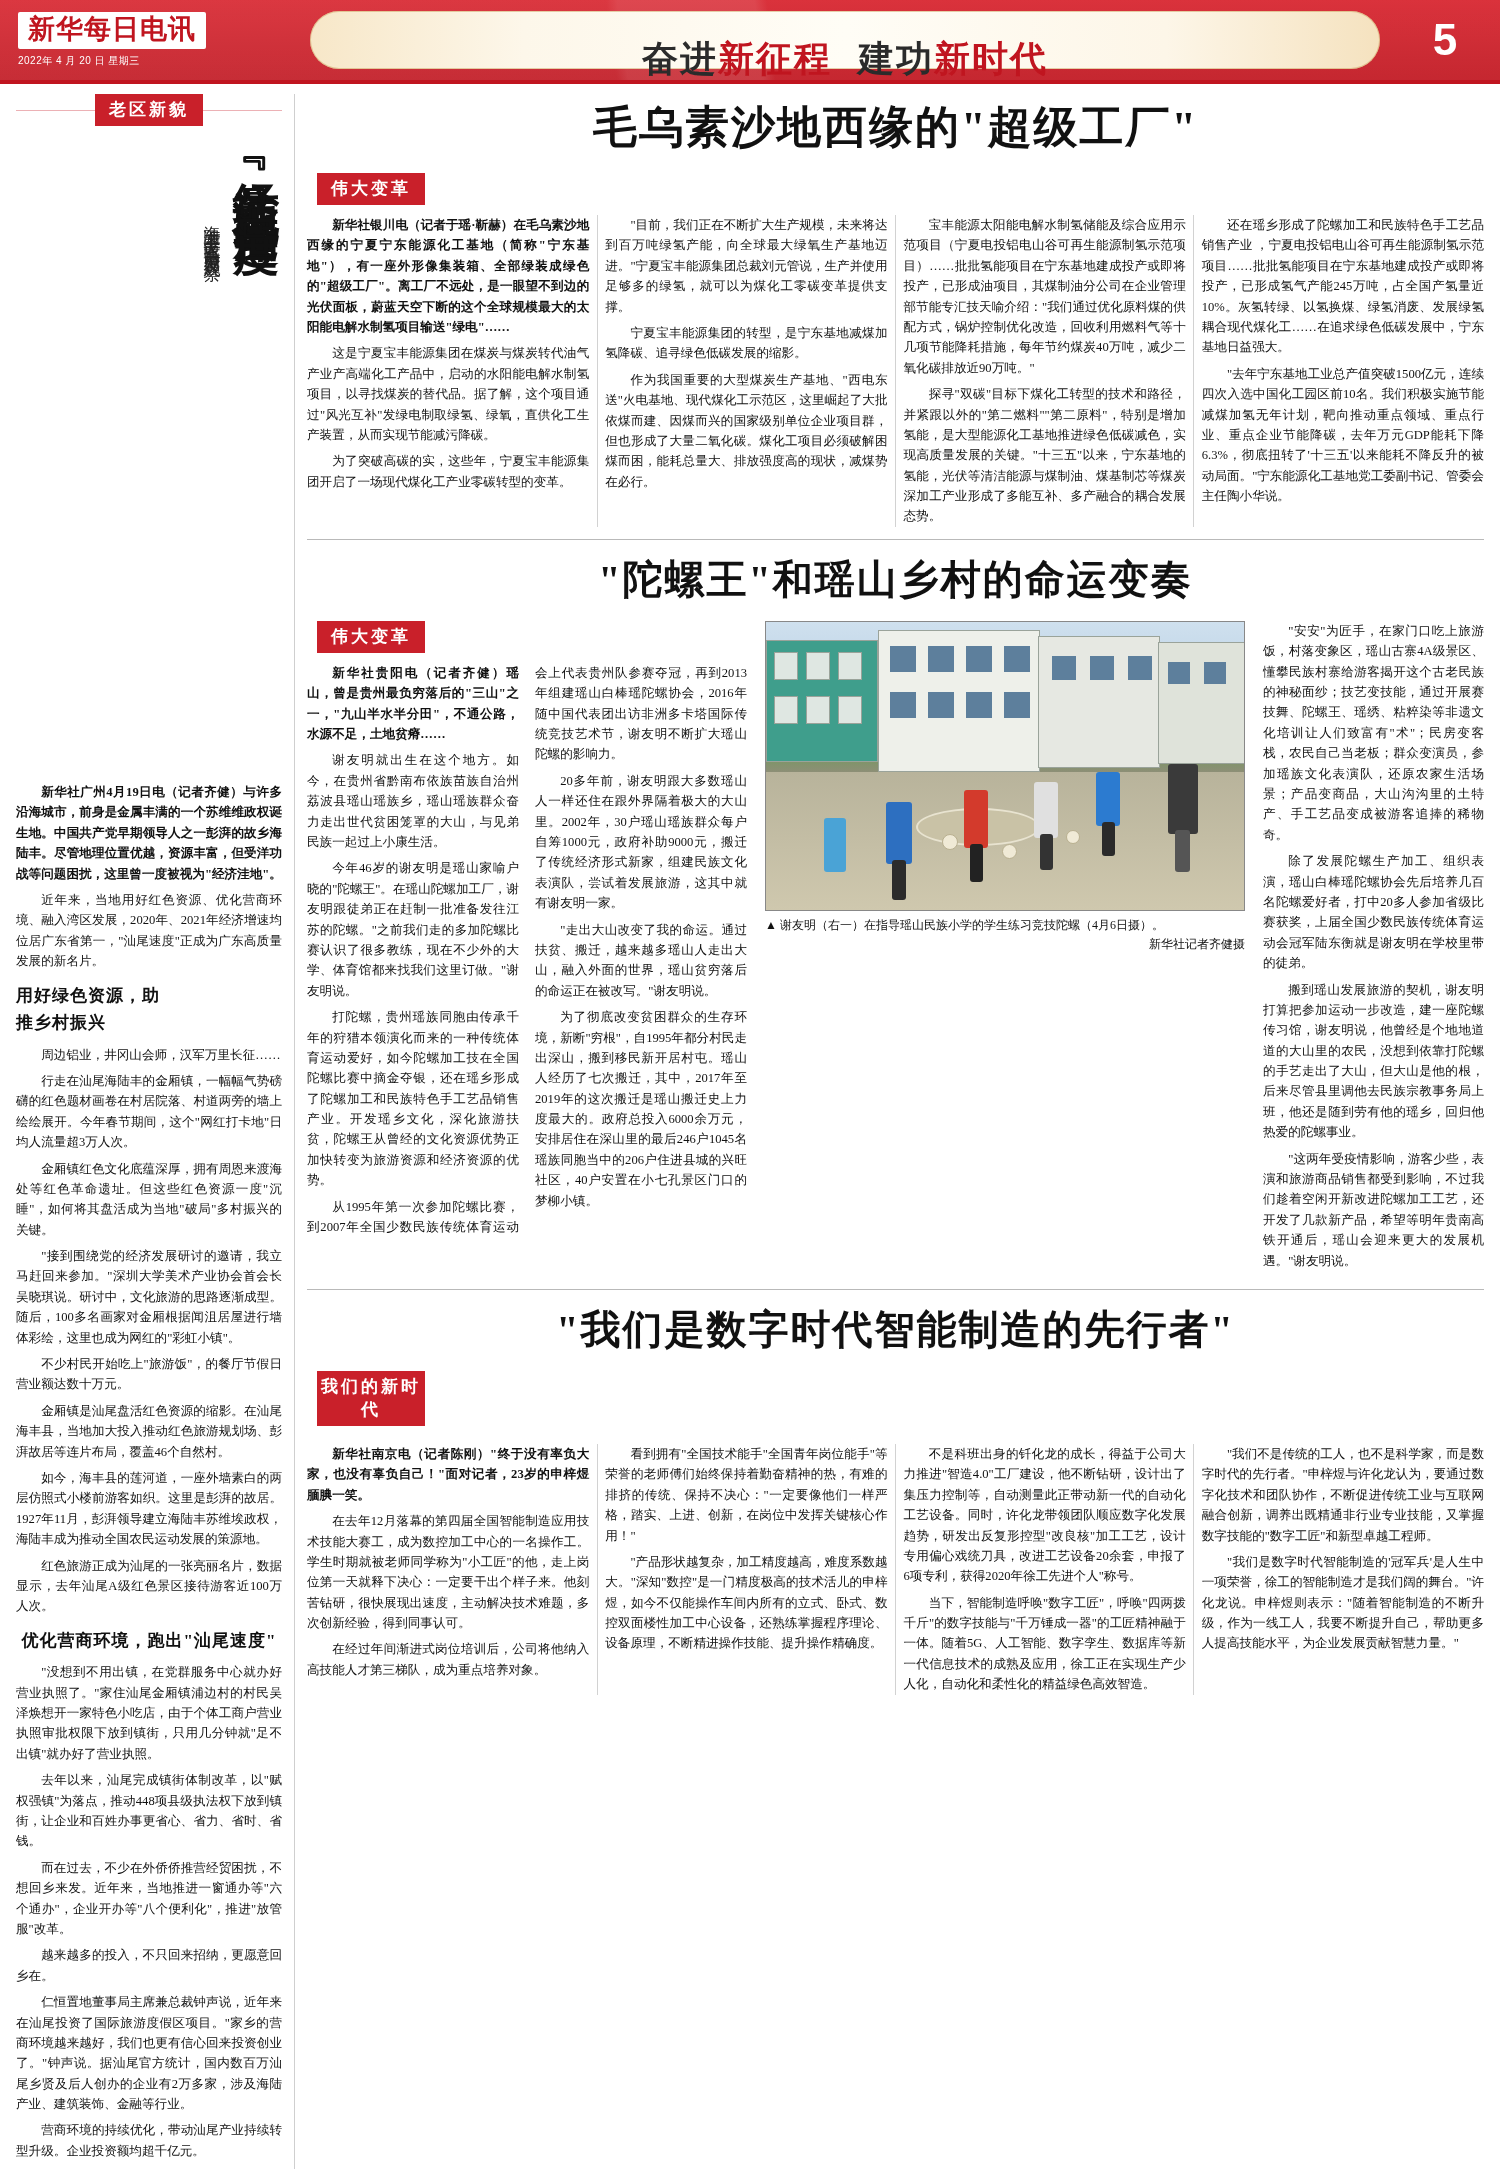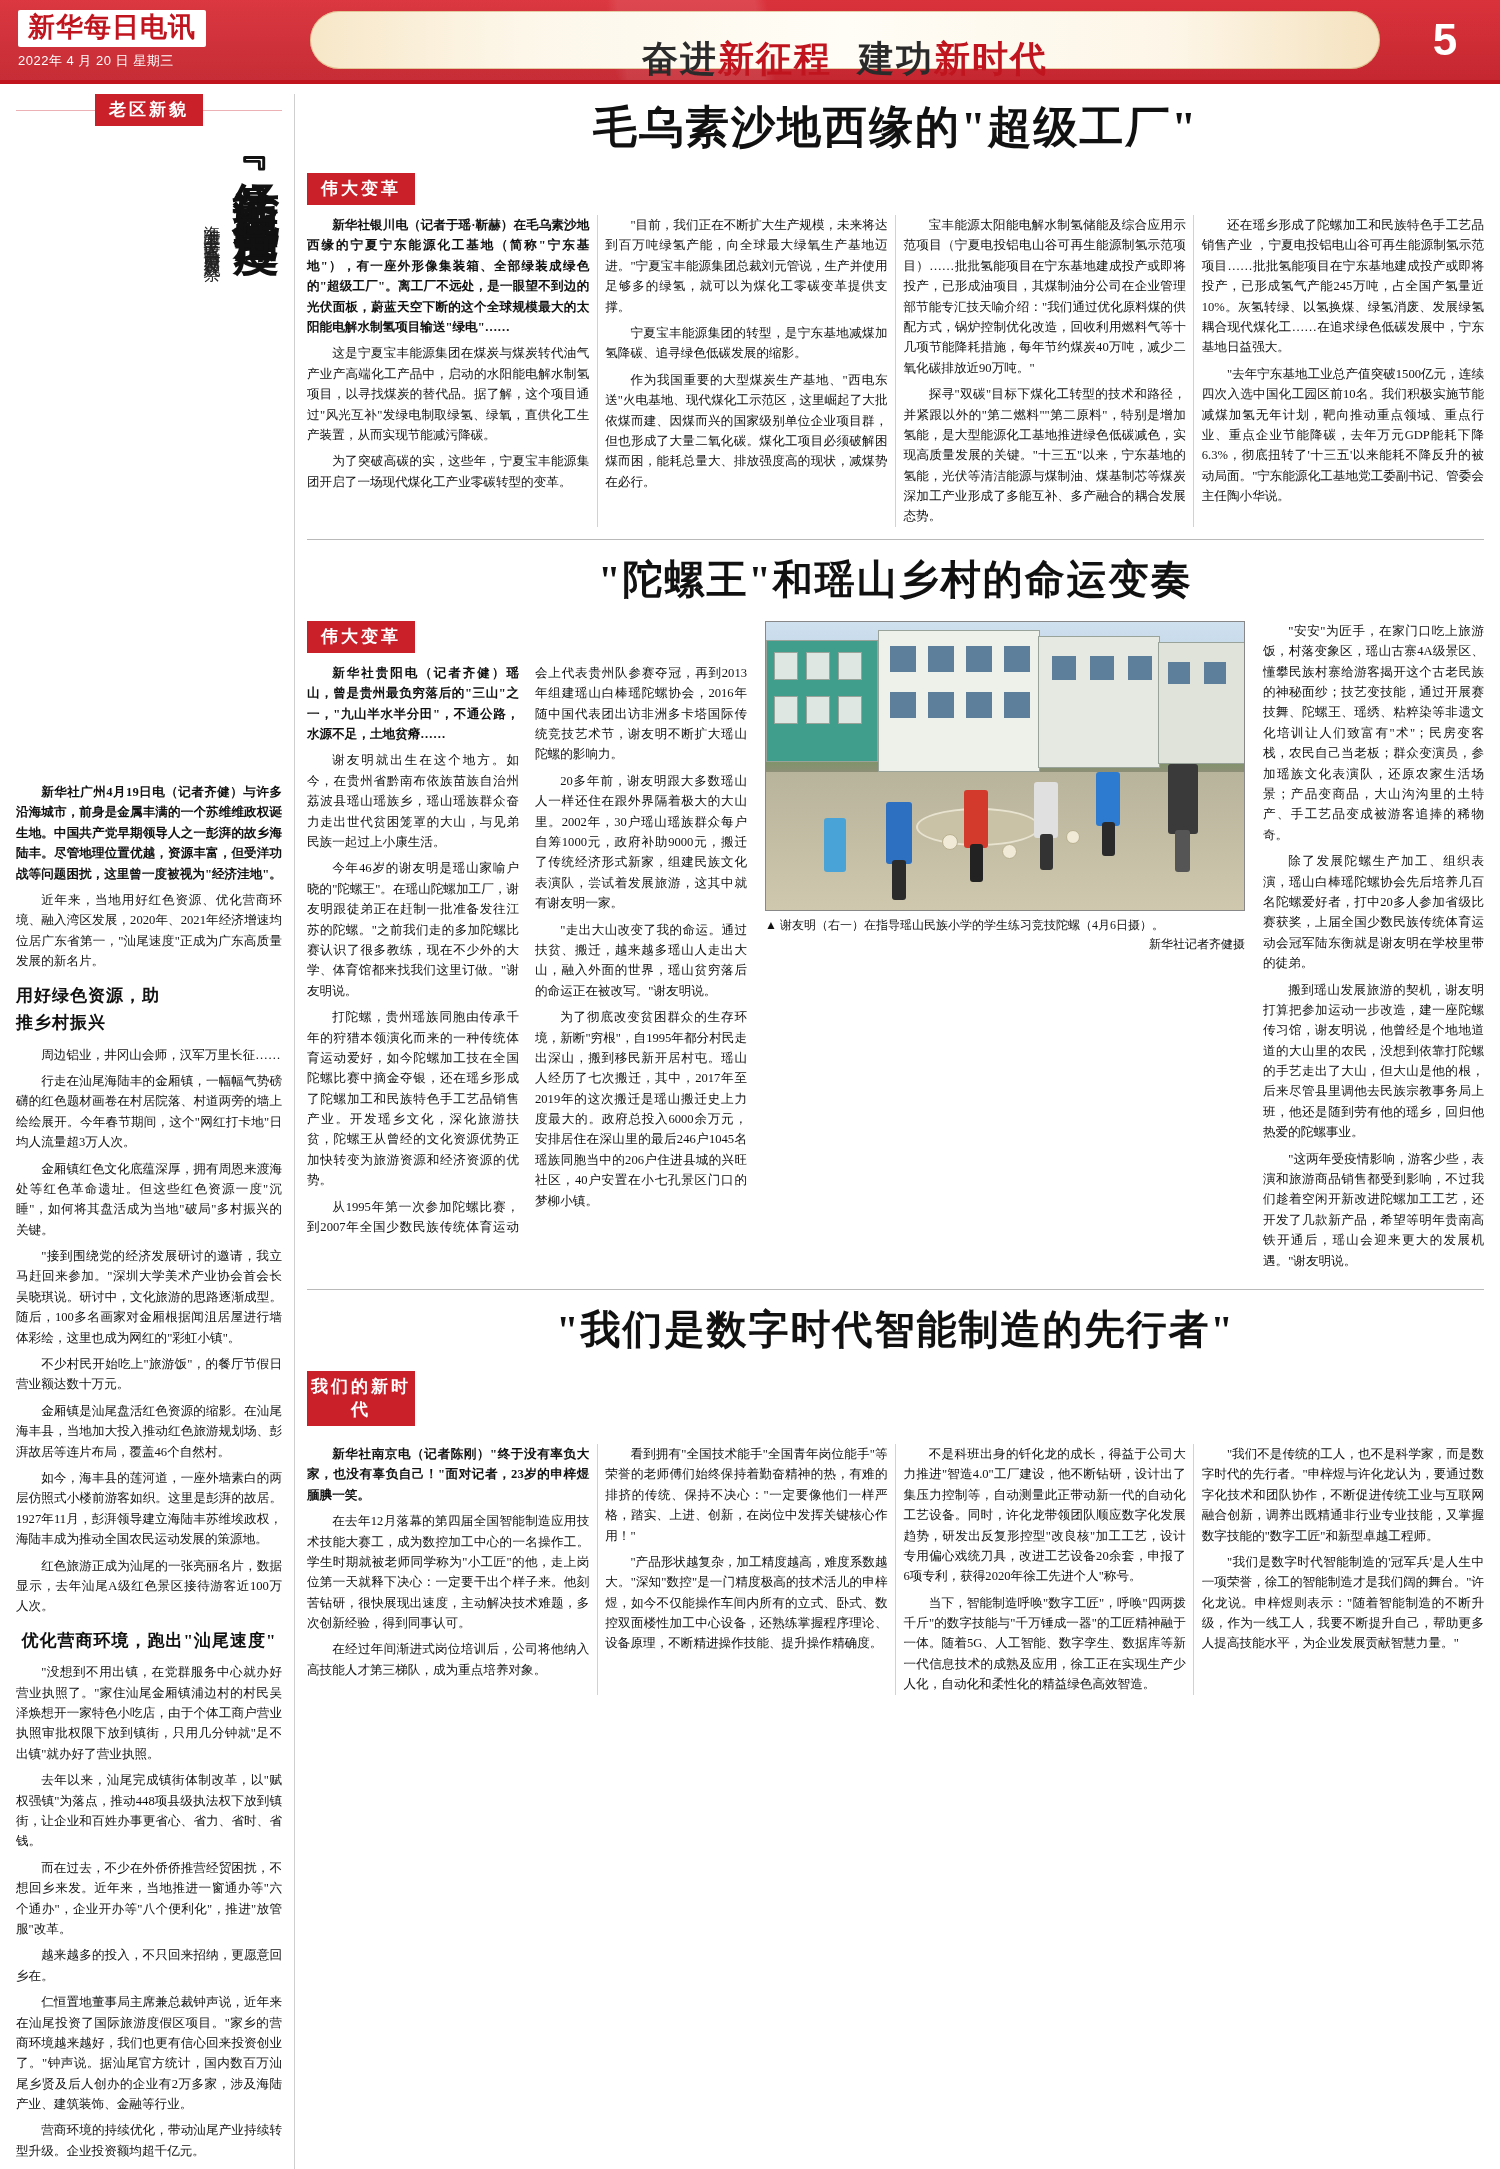--- a/index.html
+++ b/index.html
@@ -33,21 +33,21 @@
     display:inline-block;
     background:#fff;color:#c0151f;
     font-family:"Liberation Serif",serif;
     font-weight:bold;font-size:27px;
     letter-spacing:1px;
     padding:2px 10px 4px 10px;
     border-radius:2px;
     line-height:1.15;
   }
   .mh-date{
-    margin-top:5px;color:#fff;font-size:13px;letter-spacing:.5px;
+    margin-top:5px;color:#fff;font-size:10px;letter-spacing:.5px;
     font-family:"Liberation Sans",sans-serif;
   }
   .mh-center{
     position:relative;z-index:2;
     flex:1;height:58px;margin:0 10px;
     background:linear-gradient(90deg,#f7e7c8 0%,#fdf7ea 20%,#fffdf6 50%,#fdf6e8 80%,#f5e2bf 100%);
     border-radius:29px;
     display:flex;align-items:center;justify-content:center;
     box-shadow:inset 0 0 0 1px rgba(200,150,80,.45);
   }
@@ -78,21 +78,21 @@
   .vline{width:1px;background:#cfcfcf;flex:none;}
 
   
   .tag{
     display:block;width:108px;margin:0 auto 10px auto;
     background:#c9202a;color:#fff;text-align:center;
     font-size:17px;font-weight:bold;letter-spacing:3px;
     padding:4px 0 5px 0;
     position:relative;
   }
-  .tag.left{margin-left:0;}
+  .tag.left{margin-left:10px;}
   .tag-wrap{position:relative;margin-bottom:10px;}
   .tag-wrap:before{
     content:"";position:absolute;left:0;right:0;top:50%;height:1px;background:#c9202a;opacity:.35;
   }
   .tag-wrap .tag{position:relative;z-index:2;margin-bottom:0;}
 
   
   .vhead{
     display:flex;flex-direction:row-reverse;justify-content:flex-start;
     gap:6px;height:640px;padding:6px 0 0 0;

